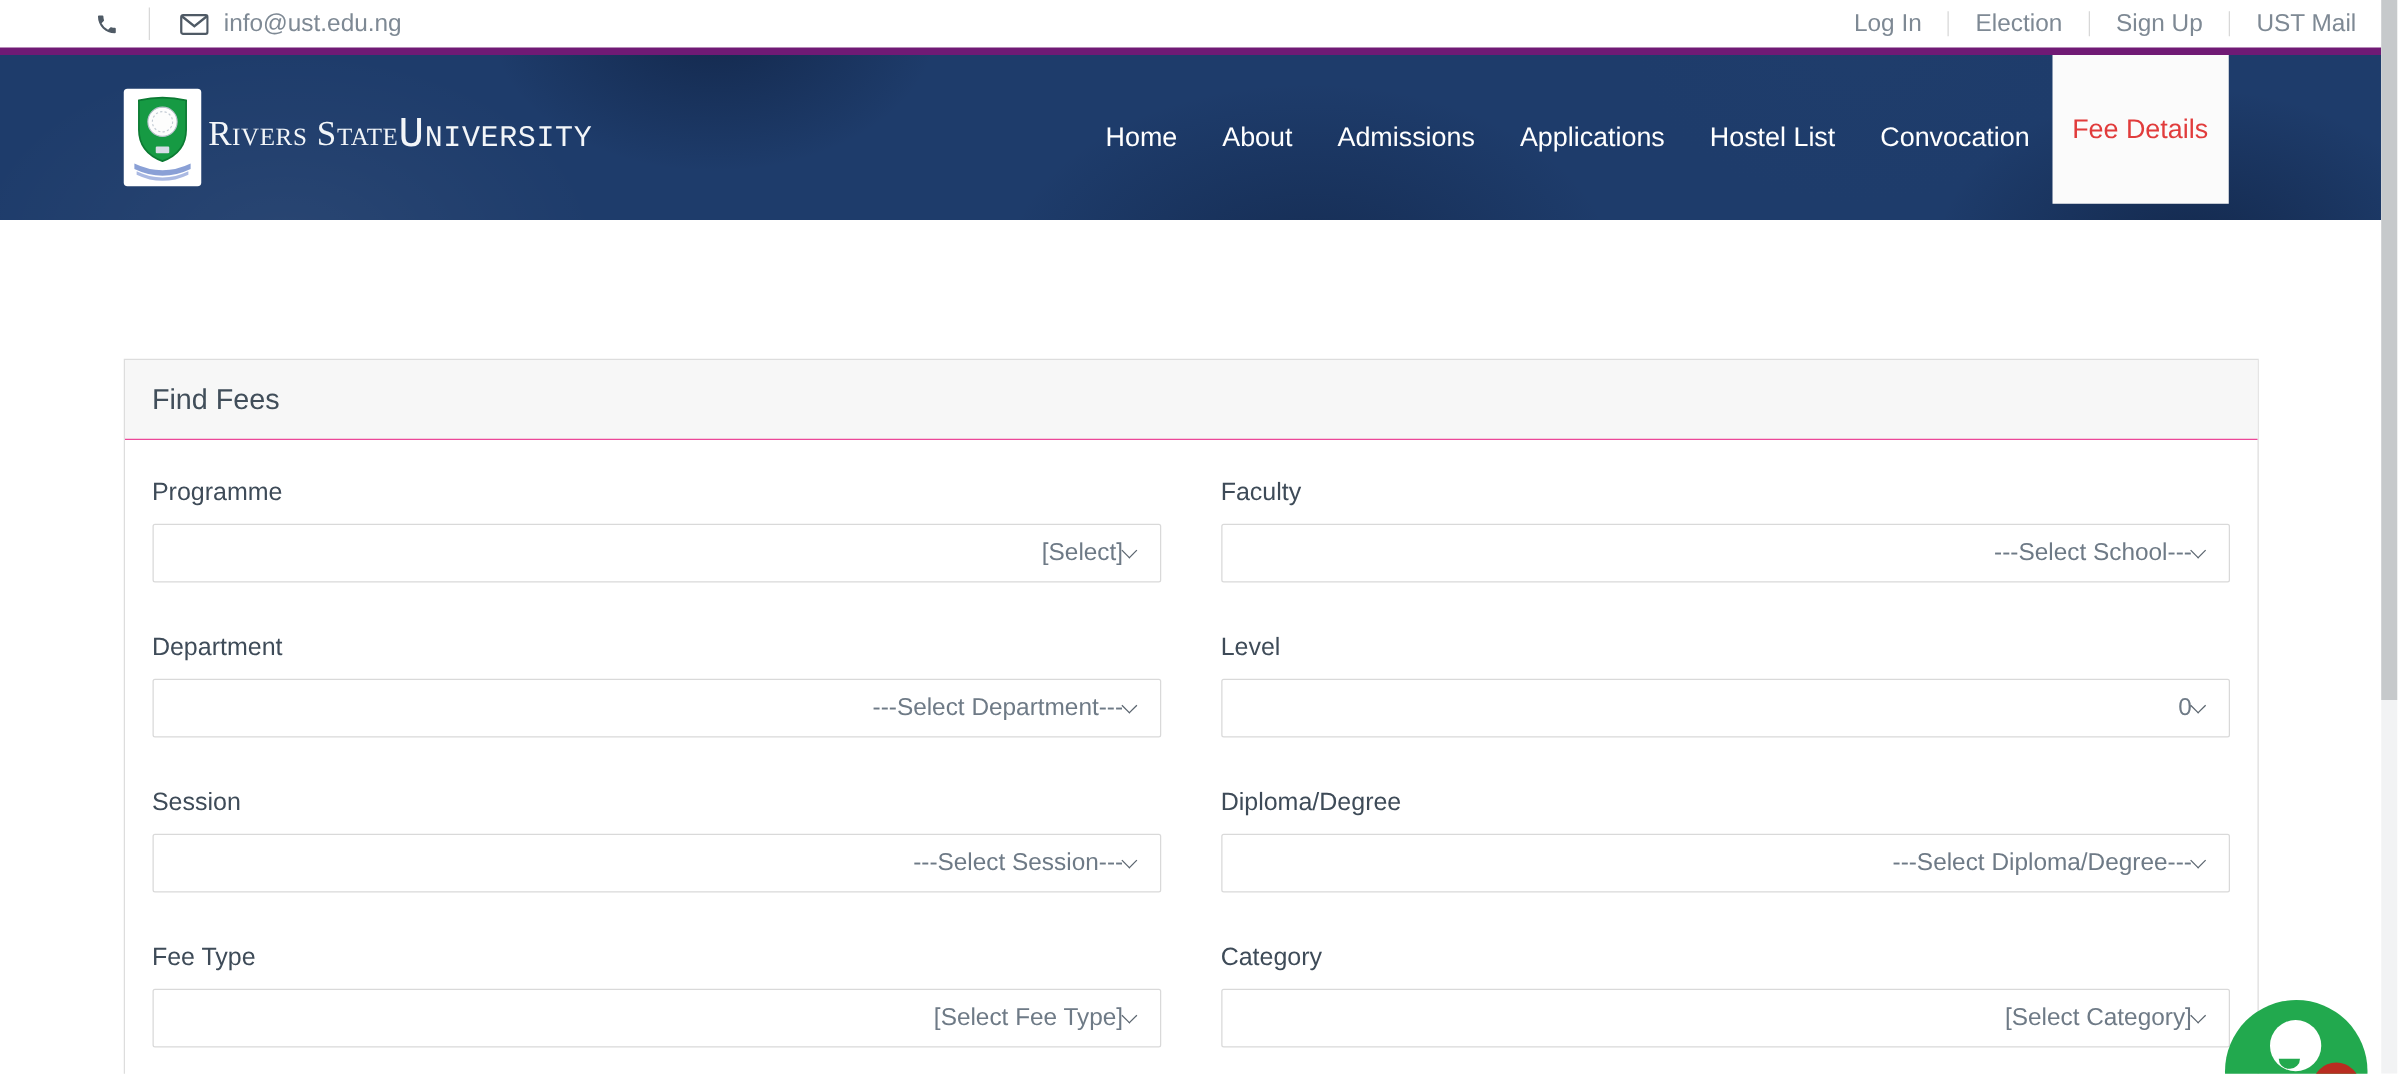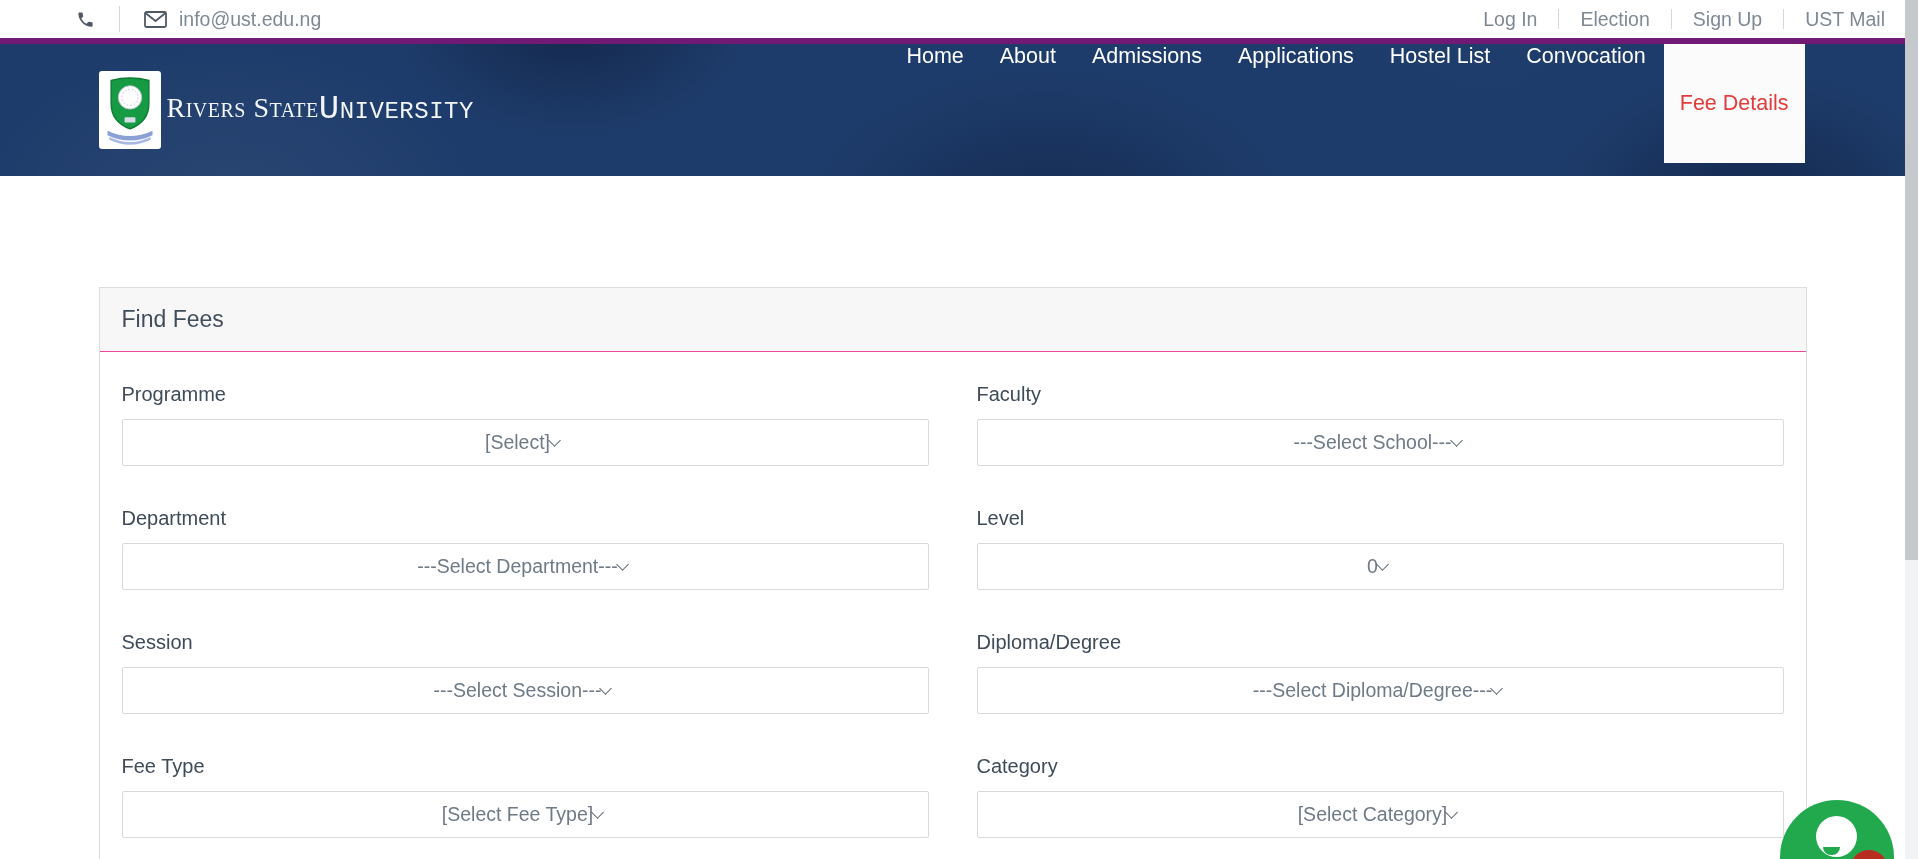--- a/index.html
+++ b/index.html
@@ -44,21 +44,21 @@
     display:flex; align-items:center; justify-content:center;
   }
   .brand-text {
     display:flex; flex-direction:row; color:#f3f6f9;
     font-family:"Liberation Serif","DejaVu Serif",serif;
     font-variant:small-caps; line-height:1.02; letter-spacing:0.5px;
   }
   .brand-line1 { font-size:28px; }
   .brand-line2 { font-size:34px; margin-top:-2px;font-family:Liberation Mono, monospace; }
 
-  .nav { display:flex; align-items:flex-start; height:100%; list-style:none; margin-right:2px; }
+  .nav { display:flex; align-items:center; height:100%; list-style:none; margin-right:24px; }
   .nav-item {
     padding:0 18px; color:#ffffff; font-size:21.5px; cursor:pointer; white-space:nowrap;
   }
   .nav-item.active {
     background:#fbfbfb; color:#e13c3c; height:119px; align-self:flex-start;
     display:flex; align-items:center; padding:0 16px;
   }
 
   
   .panel {
@@ -68,21 +68,21 @@
   .panel-header {
     background:#f7f7f7; border-bottom:1px solid #ec4899;
     padding:18px 22px; font-size:23px; color:#414e5a;
   }
   .panel-body { padding:29px 22px 0; }
   .form-grid { display:grid; grid-template-columns:1fr 1fr; column-gap:48px; }
   .field { margin-bottom:39px; }
   .field label { display:block; font-size:20px; line-height:1.3; color:#3e4b58; margin-bottom:12px; }
   .select {
     height:47px; border:1px solid #d9d9d9; border-radius:2px; background:#fff;
-    display:flex; align-items:center; justify-content:center;
+    display:flex; align-items:center; justify-content:flex-end;
     padding:0 20px 0 14px; font-size:19.5px; color:#6e7a86; cursor:pointer;
   }
   .chevron {
     width:9px; height:9px; flex:0 0 auto;
     border-right:1.6px solid #5a646e; border-bottom:1.6px solid #5a646e;
     transform:rotate(45deg); margin-top:-5px;
   }
 
   
   .chat-widget { position:absolute; left:1780px; top:800px; width:114px; height:114px; cursor:pointer; }

